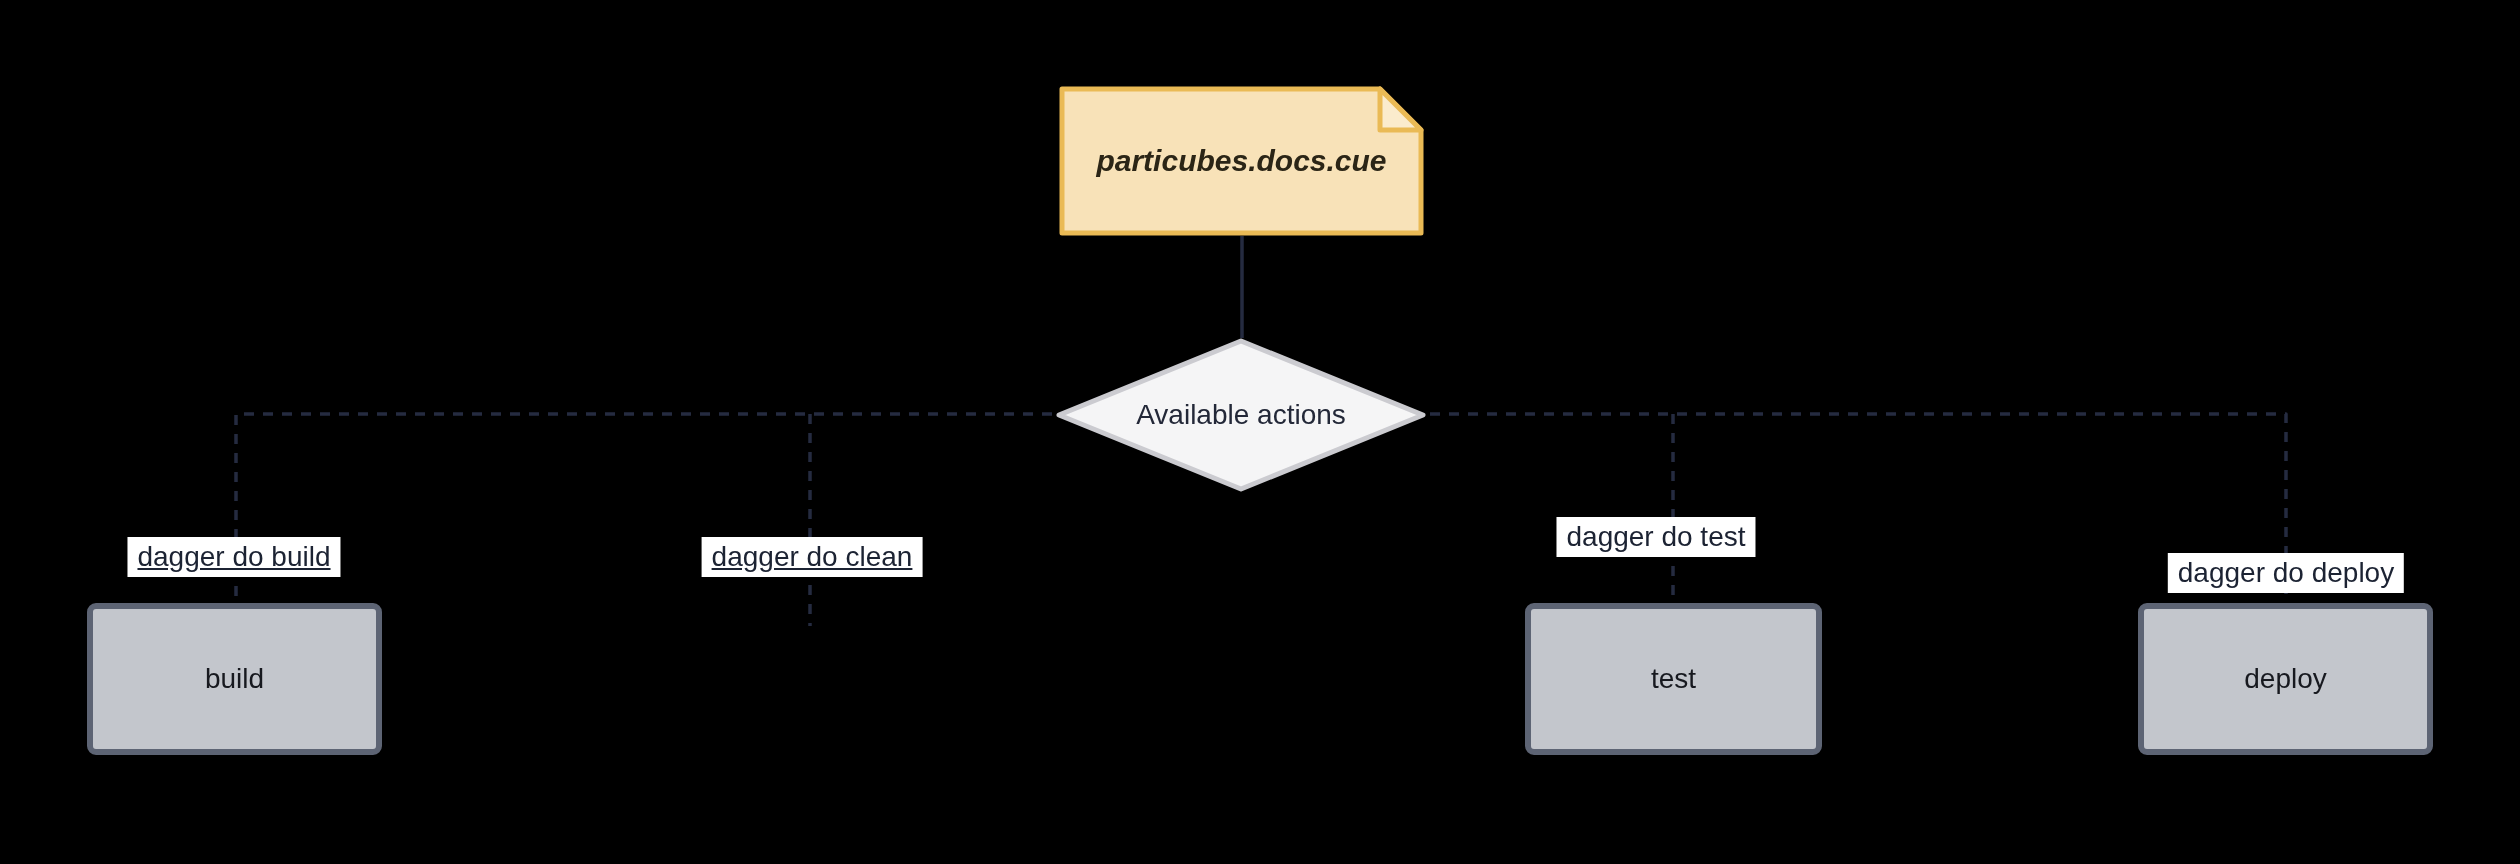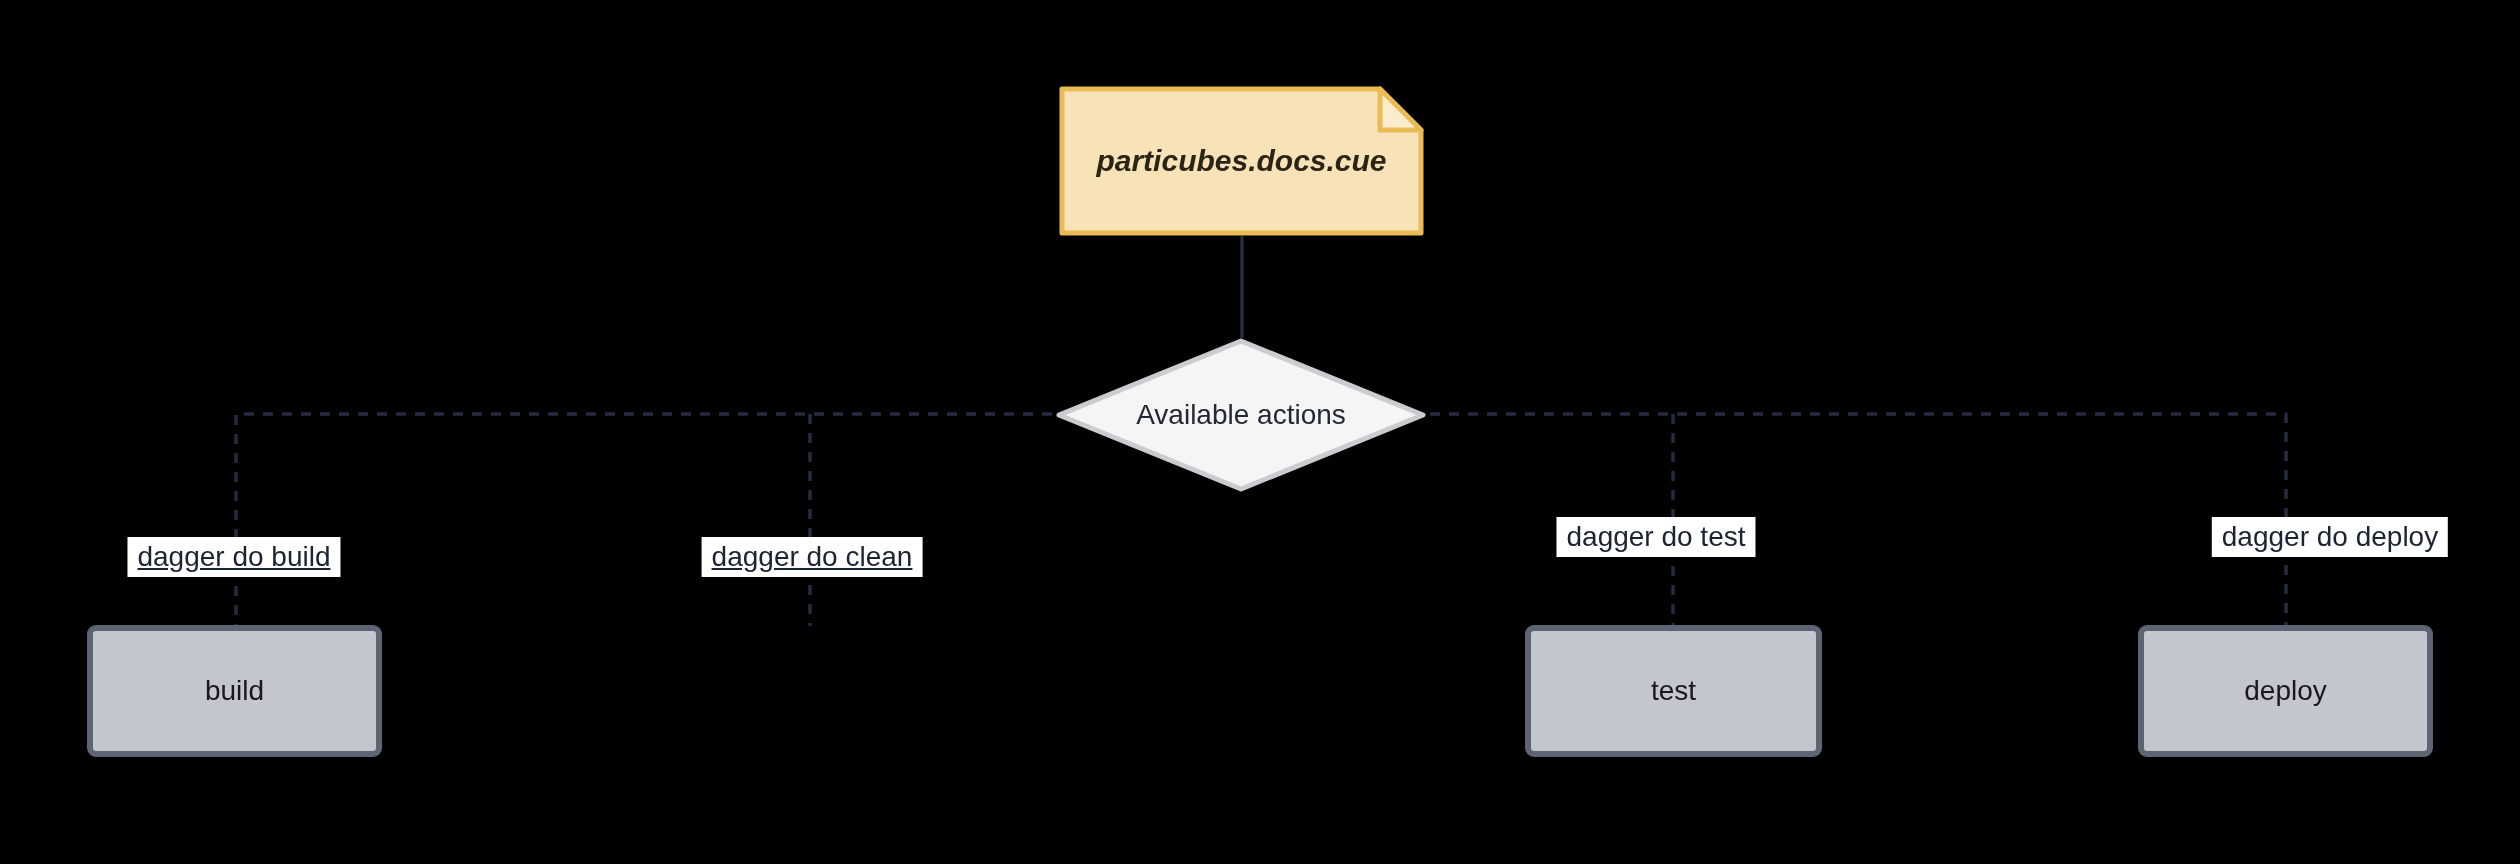--- a/index.html
+++ b/index.html
@@ -60,22 +60,22 @@
     font-style: italic;
     color: var(--note-text, #2b2516);
   }
   .decision-label {
     left: 1059px; top: 341px; width: 364px; height: 148px;
     font-size: 28px;
     color: var(--decision-text, #232838);
   }
   .node {
     position: absolute;
-    top: 625px;
-    height: 132px;
+    top: 603px;
+    height: 152px;
     box-sizing: border-box;
     background: var(--node-fill, #c3c6cc);
     border: 6px solid var(--node-border, #5d6474);
     border-radius: 9px;
     display: flex;
     align-items: center;
     justify-content: center;
     font-size: 28px;
     color: var(--node-text, #17191f);
   }
@@ -89,21 +89,21 @@
     background: var(--edge-label-bg, #ffffff);
     color: var(--edge-label-text, #1c2333);
     font-size: 28px;
     line-height: 1.15;
     padding: 4px 10px;
     white-space: nowrap;
   }
   .edge-label.build  { left: 234px;  top: 537px; text-decoration: underline; }
   .edge-label.clean  { left: 812px;  top: 537px; text-decoration: underline; }
   .edge-label.test   { left: 1656px; top: 517px; }
-  .edge-label.deploy { left: 2286px; top: 517px; margin-left: 44px; }
+  .edge-label.deploy { left: 2286px; top: 553px; }
 </style>
 </head>
 <body>
 
 <div class="canvas">
 
   <svg class="edges-layer" viewBox="0 0 2520 864" xmlns="http://www.w3.org/2000/svg">
 
     <path class="edge solid" d="M1242 236 L1242 338"></path>
     <path class="edge dashed" d="M1052 414 L236 414 L236 626"></path>

